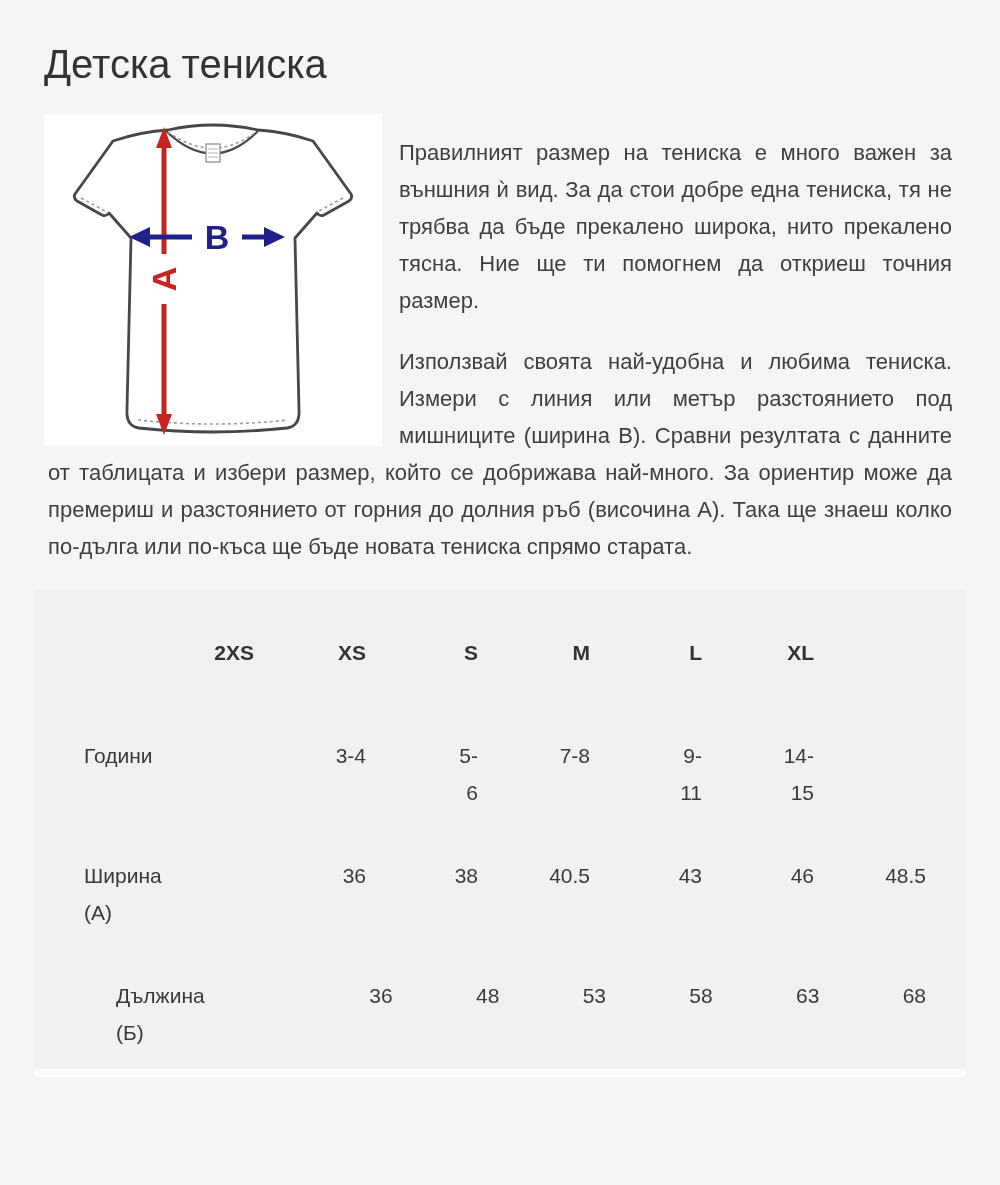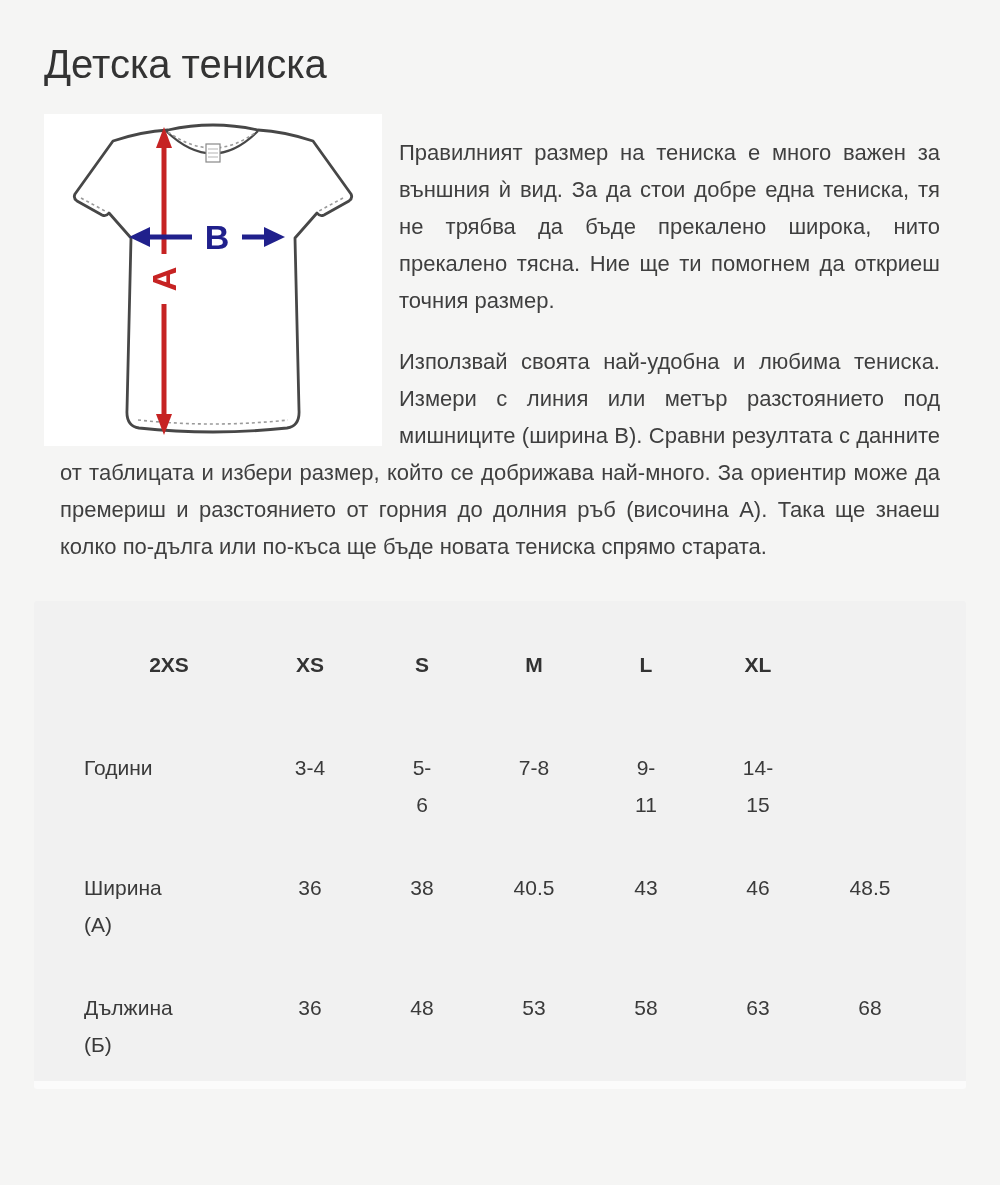--- a/index.html
+++ b/index.html
@@ -28,21 +28,21 @@
 
   .diagram-card {
     float:left;
     width:338px; height:332px;
     background:#ffffff;
     margin:0 17px 6px 0;
   }
   .diagram-card svg { display:block; font-family:"Liberation Sans", sans-serif; }
 
   p.body-text {
-    margin:16px;
+    margin:4px;
     font-size:22px; line-height:37px;
     text-align:justify;
     color:#3f3f3f;
   }
   p.p1 { padding-top:20px; }
   p.p2 { margin-top:24px; }
 
   .table-card {
     margin:20px -10px 0 -10px;
     background:#f1f1f1;
@@ -50,25 +50,25 @@
     border-radius:3px;
     padding:45px 40px 18px 50px;
   }
   .t-row {
     display:grid;
     grid-template-columns:170px repeat(6, 1fr);
     align-items:start;
   }
   .t-row.head { margin-bottom:66px; }
   .t-row.data { margin-bottom:46px; min-height:74px; }
-  .t-row.data:last-child { margin-bottom:0; }
+  .t-row.data:last-child { margin-bottom:0;margin-left:32px; }
   .t-cell {
     font-size:21px; line-height:37px;
     color:#3a3a3a;
-    text-align:center;
+    text-align:right;
     white-space:pre-line;
   }
   .t-cell.label { text-align:left; }
   .t-row.head .t-cell { font-weight:700; color:#333; }
 </style>
 </head>
 <body>
 
 <div class="page">
 

